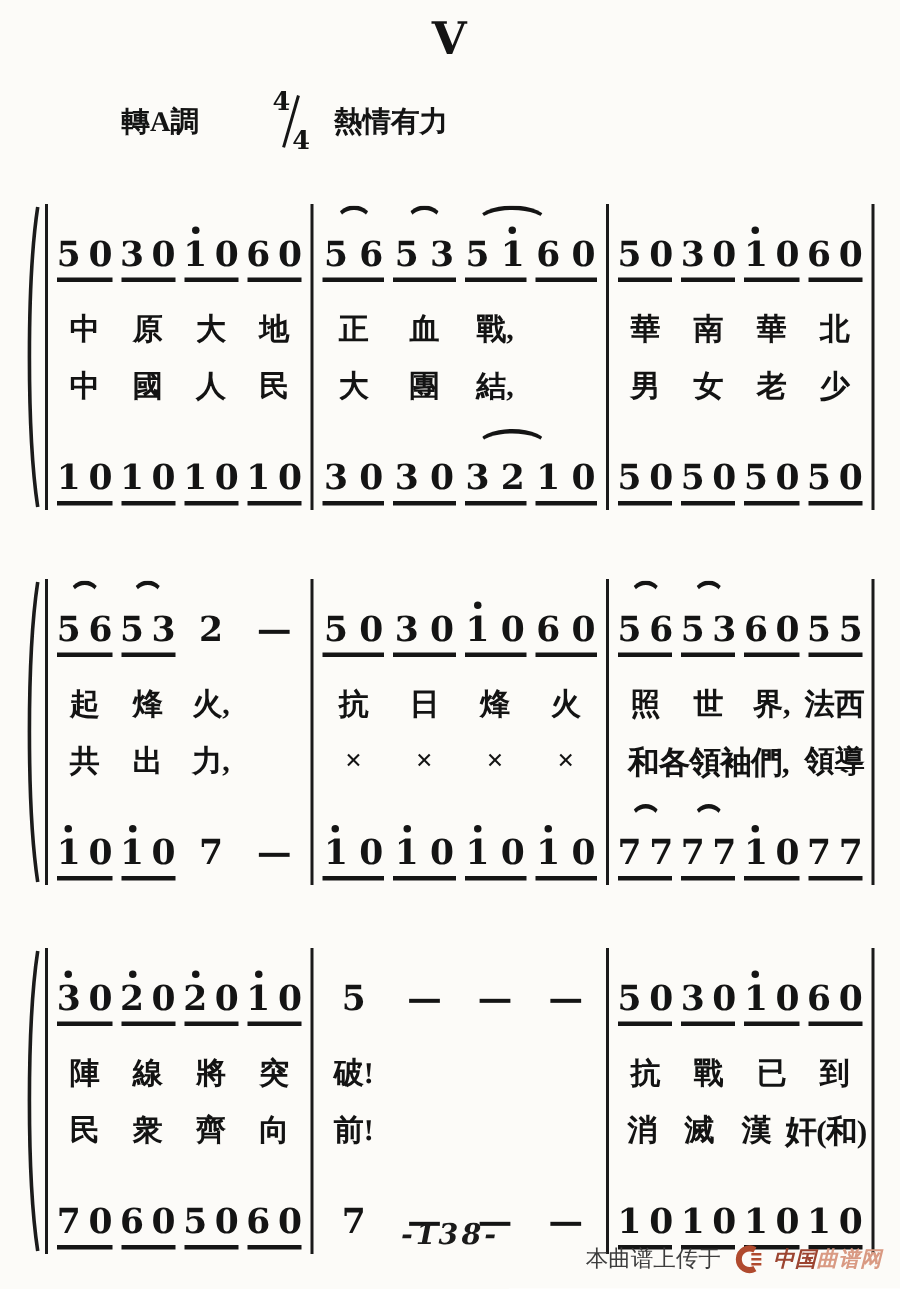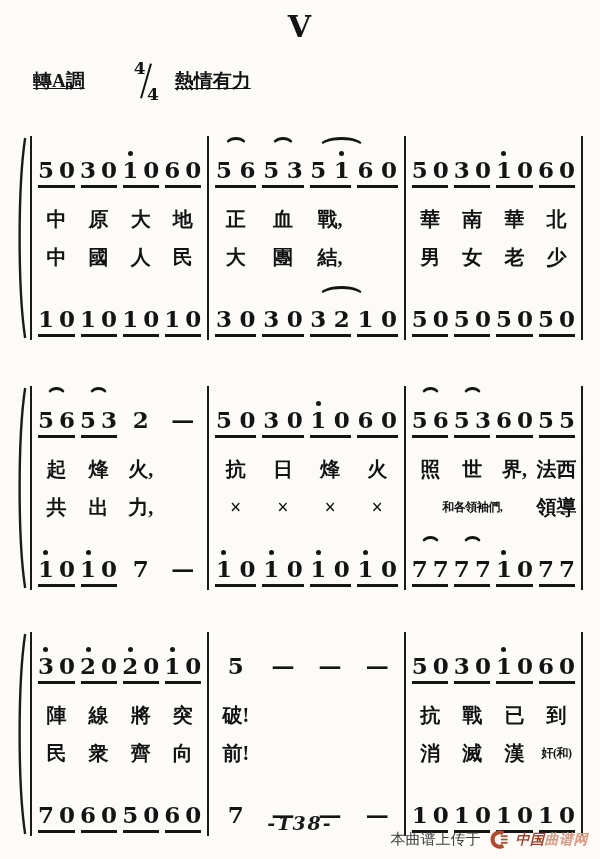--- a/index.html
+++ b/index.html
@@ -10,22 +10,22 @@
     color:#141414;
   }
   
   .title{
     text-align:center;margin:0;padding-top:12px;
     font-family:"DejaVu Serif",serif;
     font-weight:bold;font-size:30px;line-height:30px;letter-spacing:1px;
   }
   .tempoline{
     display:flex;align-items:center;height:42px;
-    margin:18px 0 0 33px;
-    font-weight:bold;font-size:19px;color:#141414;text-decoration:underline;
+    margin:18px 0 0 81px;
+    font-weight:bold;font-size:19px;color:#141414;
   }
   .ts{position:relative;width:30px;height:40px;margin:0 14px 0 46px;display:inline-block;}
   .ts-num{position:absolute;top:-3px;left:3px;font-size:17px;font-weight:bold;font-family:"DejaVu Serif",serif;}
   .ts-den{position:absolute;bottom:-3px;right:2px;font-size:17px;font-weight:bold;font-family:"DejaVu Serif",serif;}
   .ts-slash{position:absolute;left:14px;top:2px;bottom:2px;width:2.4px;background:#151515;transform:rotate(16deg);}
   
   #systems .system{display:flex;margin-left:15px;margin-right:17px;align-items:stretch;}
   #systems .system:nth-child(1){margin-top:34px;}
   #systems .system:nth-child(2){margin-top:46px;}
   #systems .system:nth-child(3){margin-top:42px;}
@@ -48,21 +48,21 @@
   .slur{
     position:absolute;top:1px;height:11px;box-sizing:border-box;
     border-top:3px solid #141414;
     border-left:2px solid transparent;border-right:2px solid transparent;
     border-radius:50% 50% 0 0 / 100% 100% 0 0;
   }
   .lyric{display:flex;margin-top:14px;height:29px;align-items:center;
     font-weight:bold;font-size:20px;color:#131313;}
   .lyric.l2{margin-top:9px;}
   .ltok{text-align:center;white-space:nowrap;}
-  .ltok.long{font-size:12px;letter-spacing:-0.5px;}
+  .ltok.long{font-size:21px;letter-spacing:-0.5px;}
   
   .pagenum{
     position:absolute;left:0;right:0;top:812px;text-align:center;
     font-family:"DejaVu Serif",serif;font-style:italic;font-weight:bold;
     font-size:19px;letter-spacing:2px;color:#1a1a1a;
   }
   .watermark{
     position:absolute;right:12px;top:829px;display:flex;align-items:center;gap:7px;
   }
   .wm-note{font-family:Liberation Sans, sans-serif;font-size:15px;color:#3d3d3d;}

